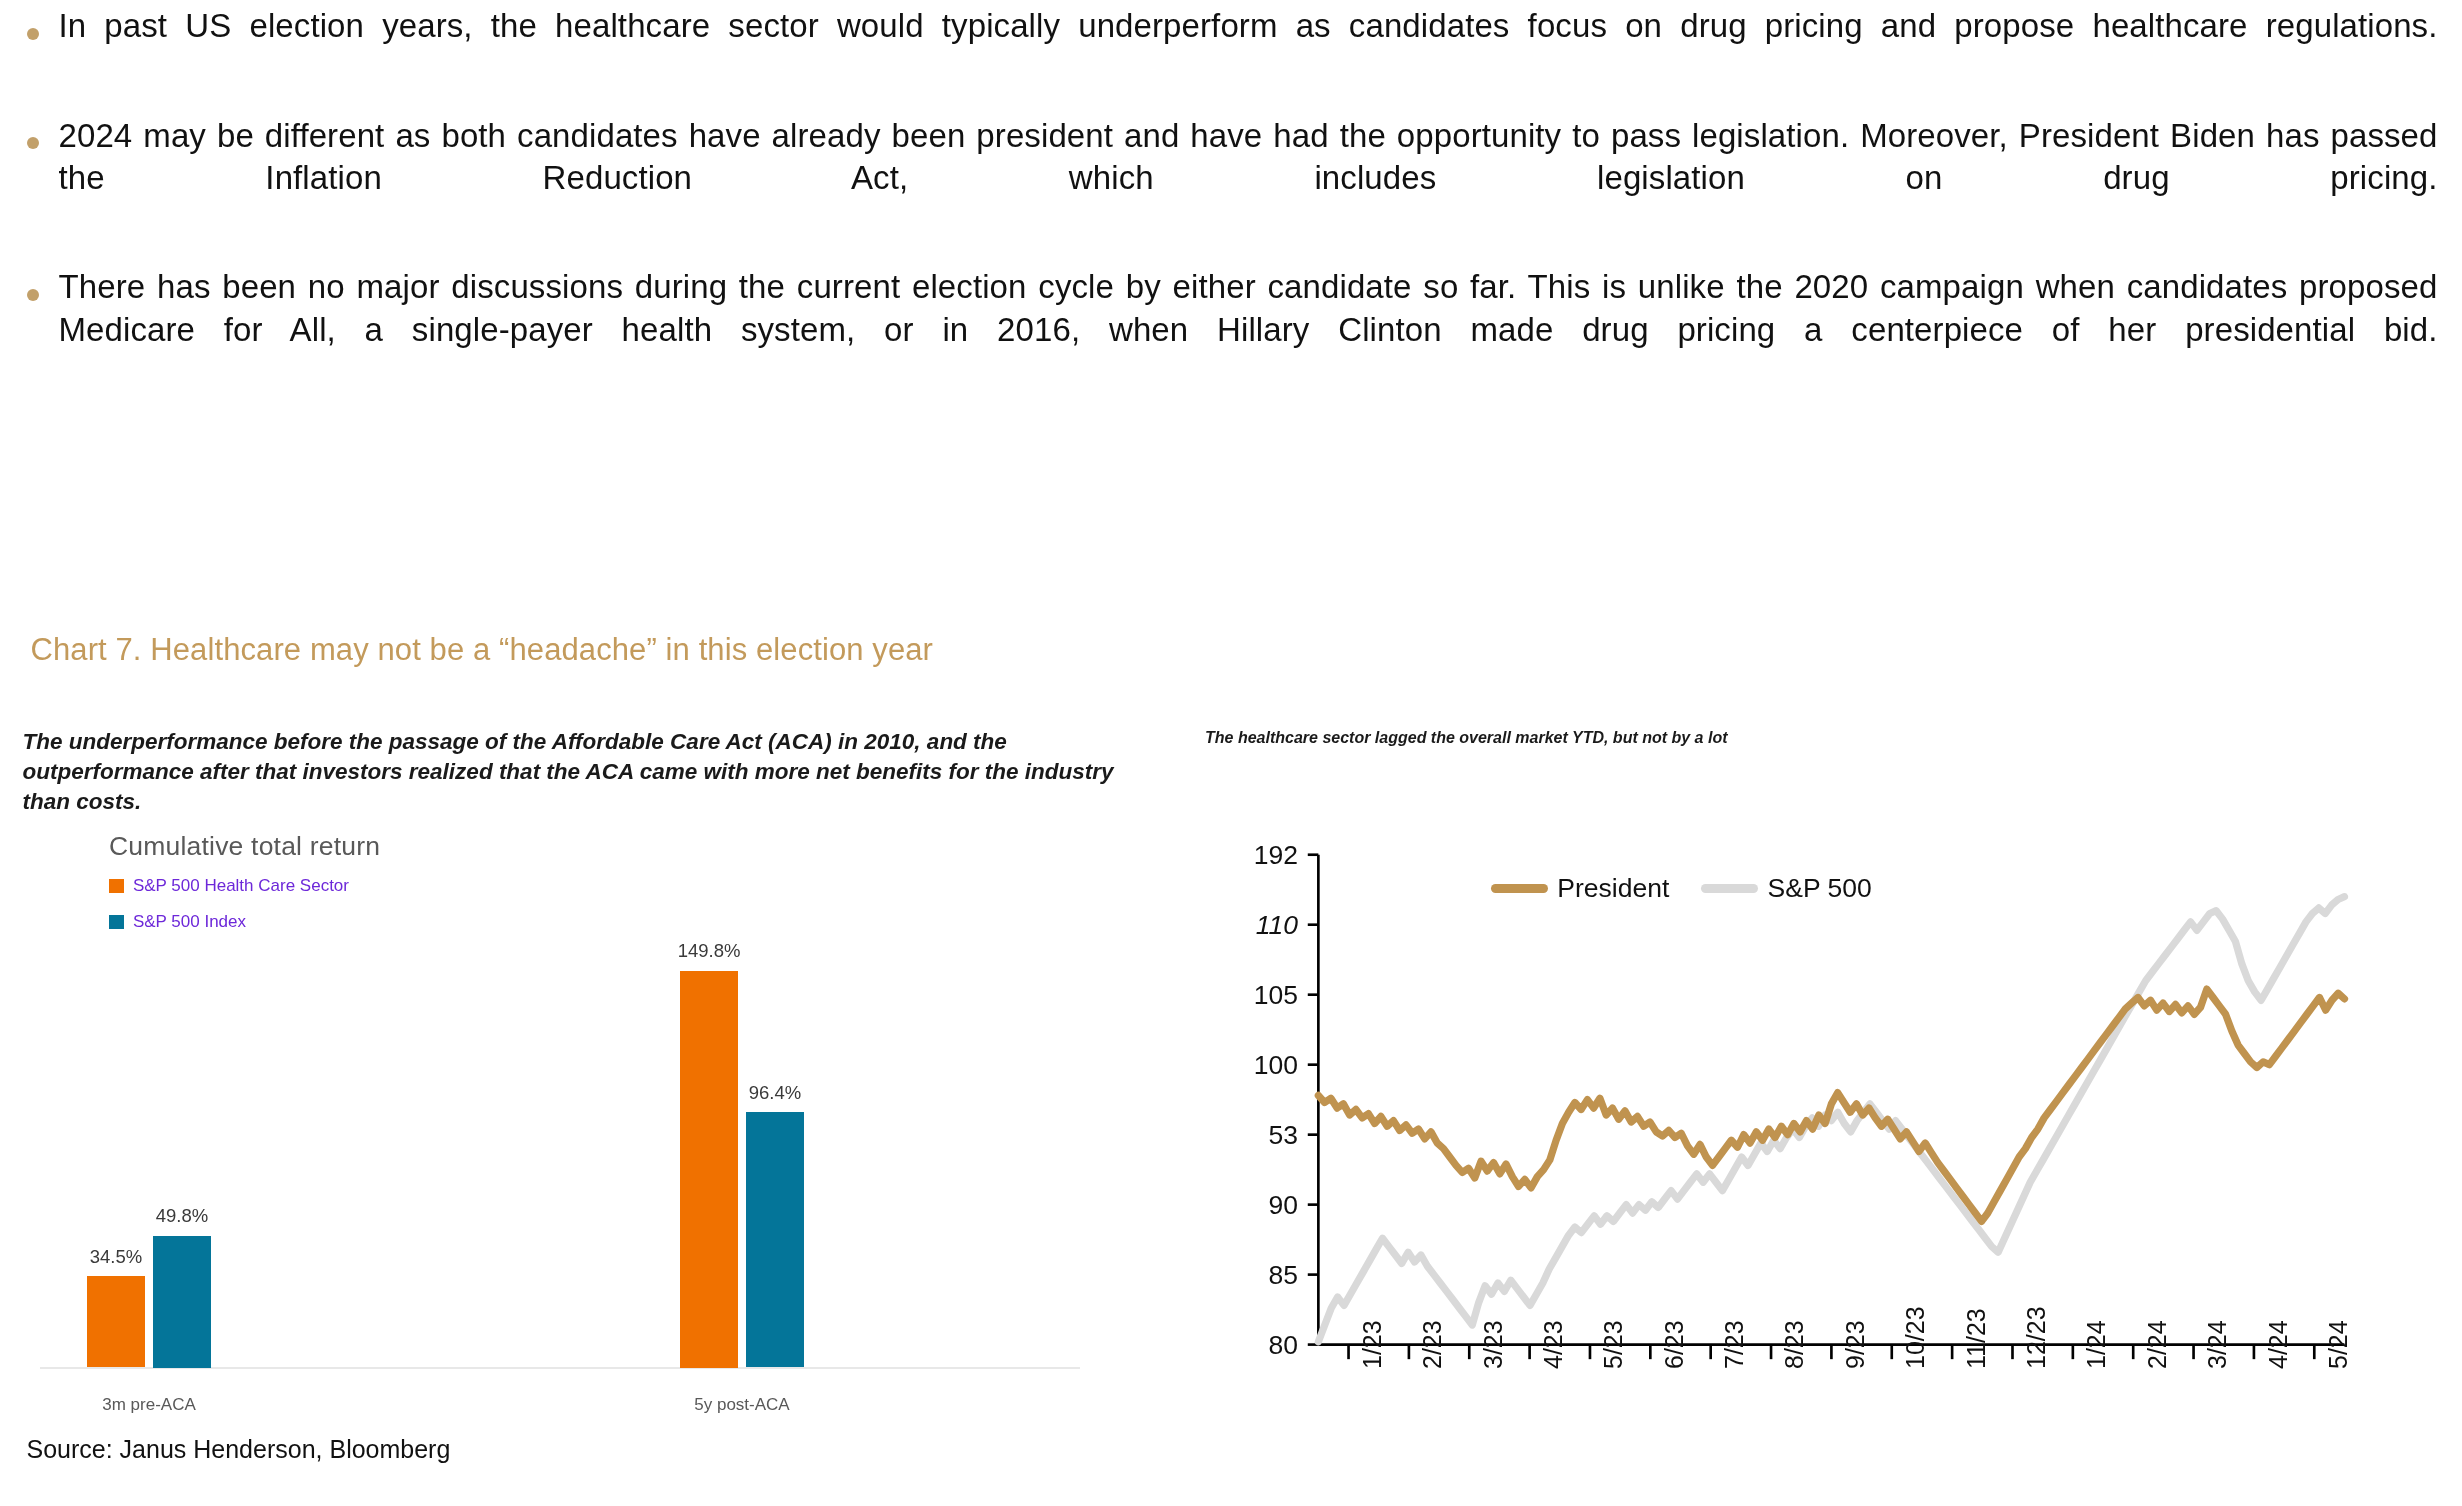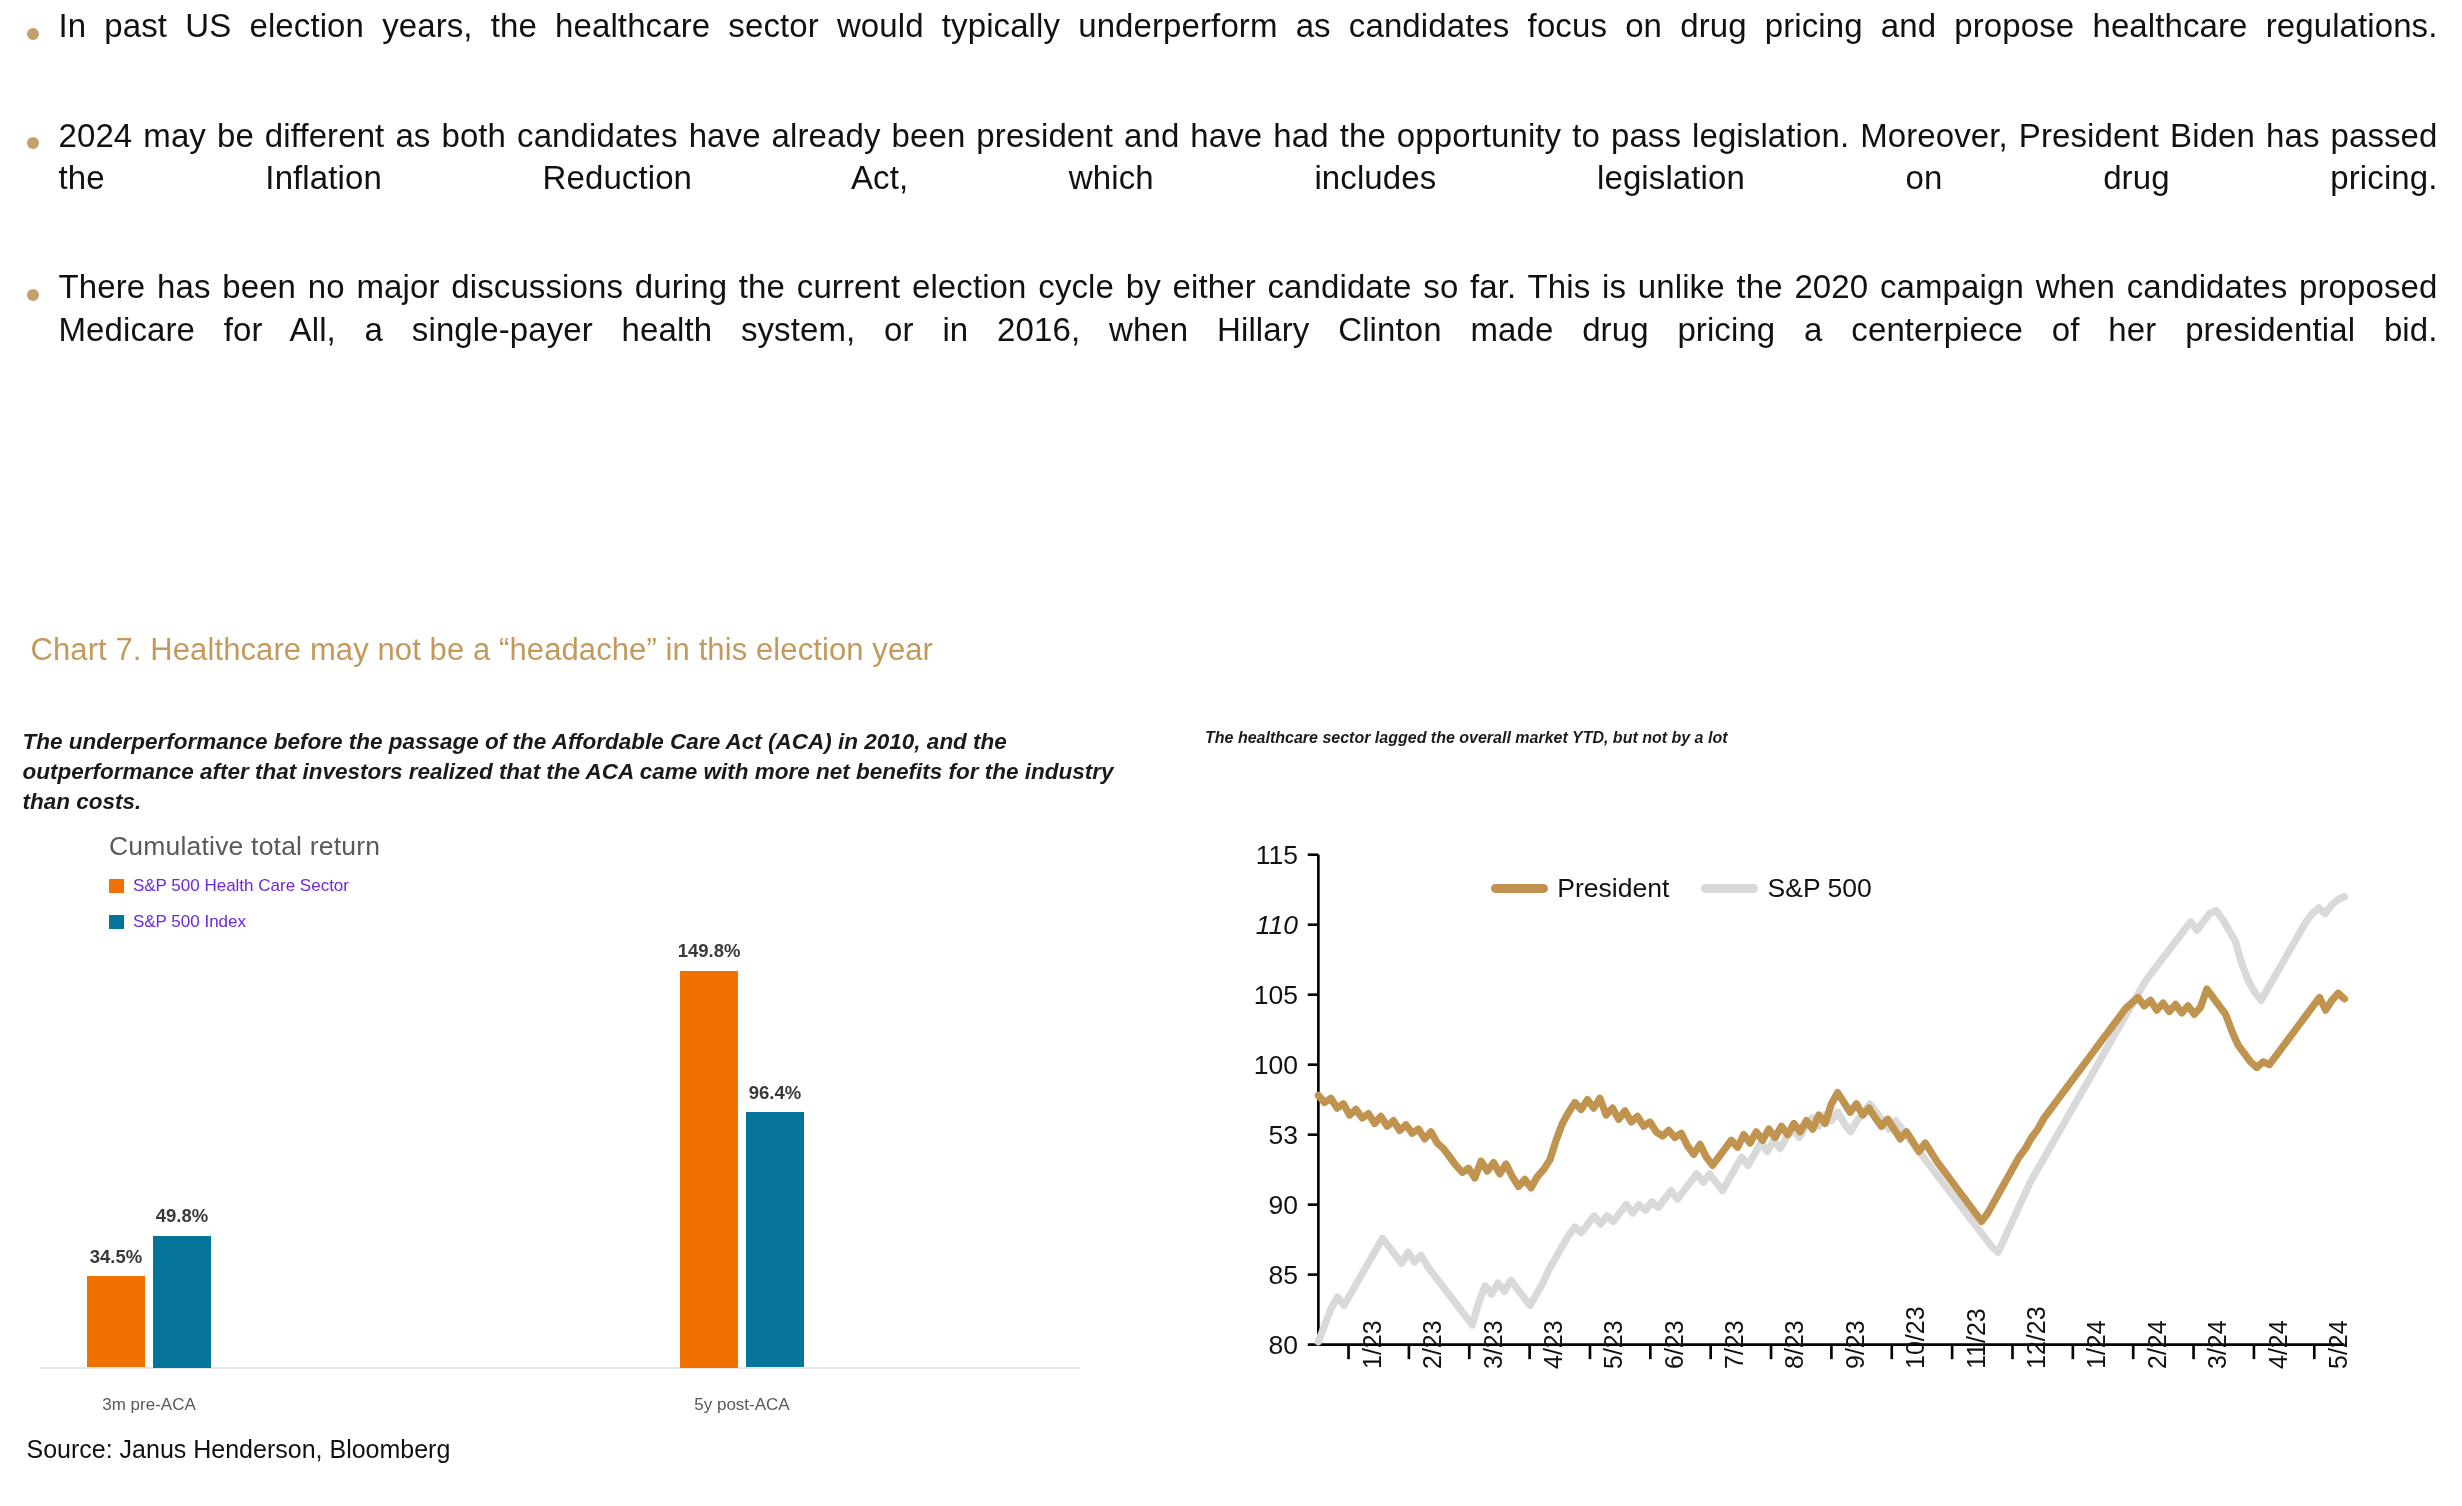--- a/index.html
+++ b/index.html
@@ -80,21 +80,21 @@
   .bar-plot{position:absolute;left:0;top:0;width:1126px;height:563px;}
   .bar-baseline{
     position:absolute;left:40px;top:536px;width:1040px;height:2px;
     background:#e8e8e8;
   }
   .bar{
     position:absolute;bottom:26.5px;
   }
   .bar-val{
     position:absolute;
-    font-size:18.5px;font-weight:700;color:#3a3a3a;
+    font-size:18.5px;font-weight:400;color:#3a3a3a;
     white-space:nowrap;text-align:center;
     transform:translateX(-50%);
   }
   .bar-catlabel{
     position:absolute;
     font-size:17px;color:#595959;
     white-space:nowrap;transform:translateX(-50%);
   }
 
   
@@ -223,21 +223,21 @@
       <polyline points="230.00,423.66 239.45,434.23 248.90,427.89 258.35,442.69 267.80,436.34 277.26,453.26 286.71,444.80 296.16,457.49 305.61,451.14 315.06,465.94 324.51,455.37 333.96,470.17 343.41,461.71 352.87,476.51 362.32,468.06 371.77,480.74 381.22,474.40 390.67,489.20 400.12,478.63 409.57,495.54 419.02,504.00 428.48,516.69 437.93,529.37 447.38,539.94 456.83,533.60 466.28,548.40 475.73,523.03 485.18,537.83 494.63,525.14 504.09,542.06 513.54,527.26 522.99,546.29 532.44,561.09 541.89,550.51 551.34,563.20 560.79,546.29 570.24,535.71 579.70,520.91 589.15,491.31 598.60,465.94 608.05,449.03 617.50,434.23 626.95,444.80 636.40,430.00 645.85,442.69 655.30,427.89 664.76,453.26 674.21,442.69 683.66,459.60 693.11,446.91 702.56,463.83 712.01,455.37 721.46,470.17 730.91,463.83 740.37,478.63 749.82,484.97 759.27,476.51 768.72,487.09 778.17,480.74 787.62,499.77 797.07,512.46 806.52,497.66 815.98,516.69 825.43,529.37 834.88,516.69 844.33,504.00 853.78,491.31 863.23,501.89 872.68,482.86 882.13,495.54 891.59,478.63 901.04,491.31 910.49,474.40 919.94,487.09 929.39,470.17 938.84,482.86 948.29,465.94 957.74,478.63 967.20,461.71 976.65,474.40 986.10,453.26 995.55,465.94 1005.00,436.34 1014.45,419.43 1023.90,434.23 1033.35,449.03 1042.80,436.34 1052.26,453.26 1061.71,442.69 1071.16,457.49 1080.61,470.17 1090.06,459.60 1099.51,474.40 1108.96,489.20 1118.41,478.63 1127.87,493.43 1137.32,508.23 1146.77,495.54 1156.22,510.34 1165.67,525.14 1175.12,537.83 1184.57,550.51 1194.02,563.20 1203.48,575.89 1212.93,588.57 1222.38,601.26 1231.83,613.94 1241.28,601.26 1250.73,584.34 1260.18,567.43 1269.63,550.51 1279.09,533.60 1288.54,516.69 1297.99,504.00 1307.44,487.09 1316.89,474.40 1326.34,457.49 1335.79,444.80 1345.24,432.11 1354.70,419.43 1364.15,406.74 1373.60,394.06 1383.05,381.37 1392.50,368.69 1401.95,356.00 1411.40,343.31 1420.85,330.63 1430.30,317.94 1439.76,305.26 1449.21,292.57 1458.66,284.11 1468.11,275.66 1477.56,288.34 1487.01,279.89 1496.46,294.69 1505.91,284.11 1515.37,296.80 1524.82,286.23 1534.27,298.91 1543.72,288.34 1553.17,301.03 1562.62,290.46 1572.07,262.97 1581.52,275.66 1590.98,288.34 1600.43,301.03 1609.88,326.40 1619.33,347.54 1628.78,360.23 1638.23,372.91 1647.68,381.37 1657.13,372.91 1666.59,377.14 1676.04,364.46 1685.49,351.77 1694.94,339.09 1704.39,326.40 1713.84,313.71 1723.29,301.03 1732.74,288.34 1742.20,275.66 1751.65,294.69 1761.10,279.89 1770.55,269.31 1780.00,277.77" fill="none" stroke="#c0934f" stroke-width="11" stroke-linejoin="round" stroke-linecap="round"></polyline>
     </svg>
   <div id="lc-axis-labels">
       <div class="lc-ylabel" style="left: 53px; top: 530px;">80</div>
       <div class="lc-ylabel" style="left: 53px; top: 460px;">85</div>
       <div class="lc-ylabel" style="left: 53px; top: 390px;">90</div>
       <div class="lc-ylabel" style="left: 53px; top: 320px;">53</div>
       <div class="lc-ylabel" style="left: 53px; top: 250px;">100</div>
       <div class="lc-ylabel" style="left: 53px; top: 180px;">105</div>
       <div class="lc-ylabel" style="left: 53px; top: 110px; font-style: italic;">110</div>
-      <div class="lc-ylabel" style="left: 53px; top: 40px;">115</div>
+      <div class="lc-ylabel" style="left: 53px; top: 40px;">192</div>
       <div class="lc-xlabel" style="left: 192px; top: 554px;">1/23</div>
       <div class="lc-xlabel" style="left: 252px; top: 554px;">2/23</div>
       <div class="lc-xlabel" style="left: 313px; top: 554px;">3/23</div>
       <div class="lc-xlabel" style="left: 373px; top: 554px;">4/23</div>
       <div class="lc-xlabel" style="left: 433px; top: 554px;">5/23</div>
       <div class="lc-xlabel" style="left: 494px; top: 554px;">6/23</div>
       <div class="lc-xlabel" style="left: 554px; top: 554px;">7/23</div>
       <div class="lc-xlabel" style="left: 614px; top: 554px;">8/23</div>
       <div class="lc-xlabel" style="left: 675px; top: 554px;">9/23</div>
       <div class="lc-xlabel" style="left: 735px; top: 554px;">10/23</div>

